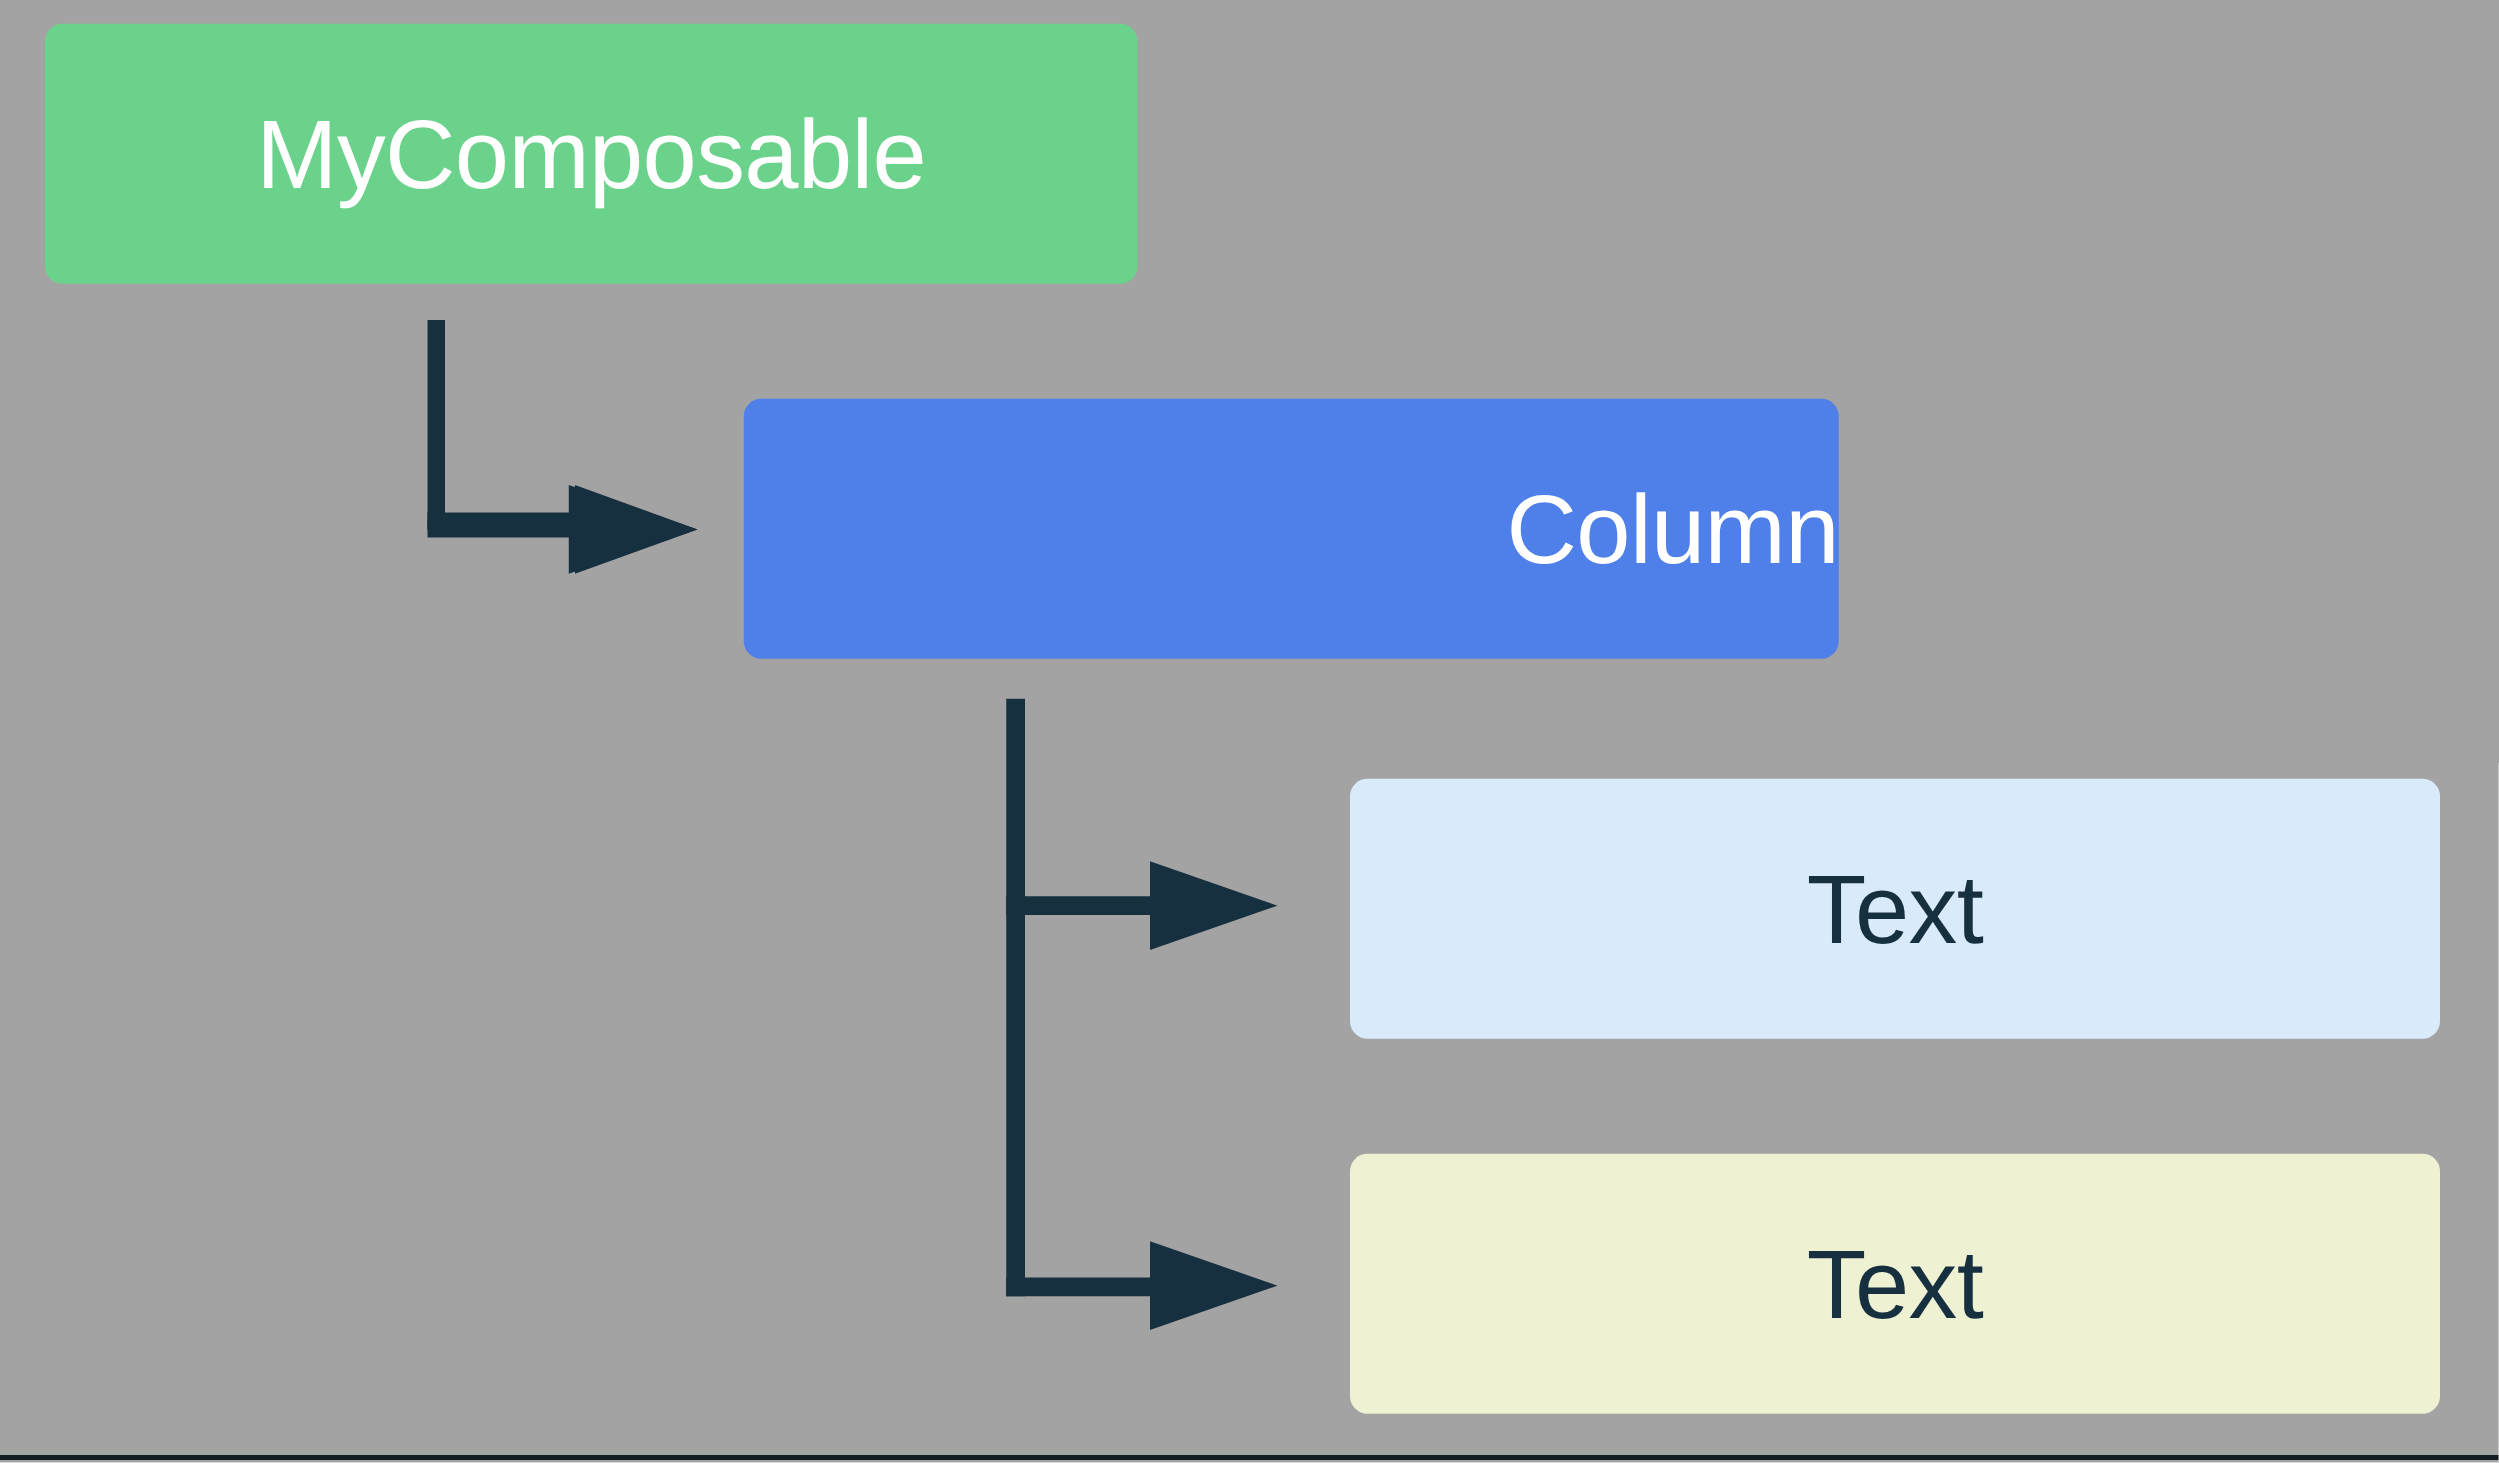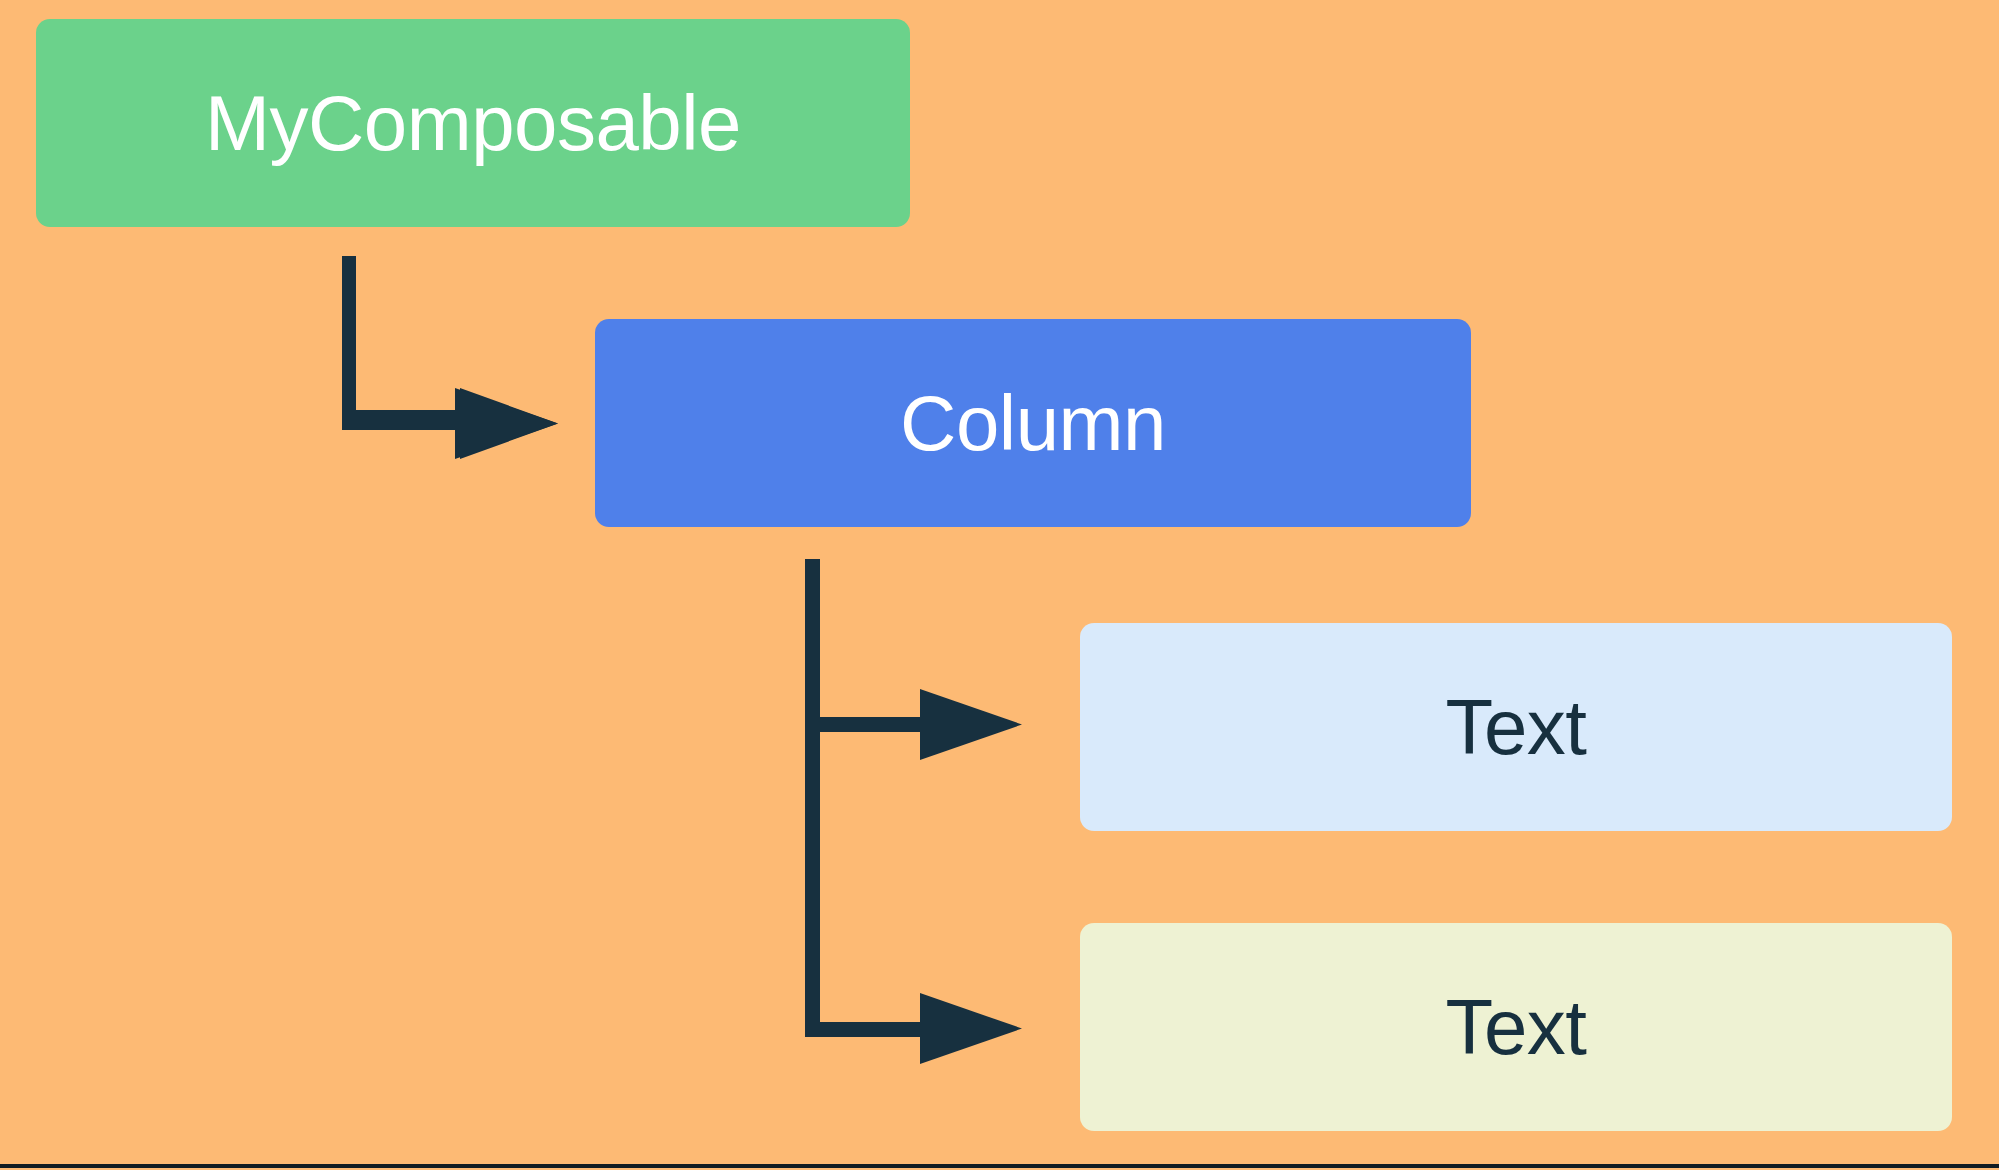--- a/index.html
+++ b/index.html
@@ -40,20 +40,21 @@
     left: 36px;
     top: 19px;
     width: 874px;
     height: 208px;
   }
   #node-column {
     left: 595px;
     top: 319px;
     width: 876px;
     height: 208px;
+    justify-content: flex-end;
   }
   #node-text-1 {
     left: 1080px;
     top: 623px;
     width: 872px;
     height: 208px;
   }
   #node-text-2 {
     left: 1080px;
     top: 923px;
@@ -76,21 +77,21 @@
     position: absolute;
     left: 0;
     top: 1164px;
     width: 1999px;
     height: 4px;
   }
 </style>
 </head>
 <body>
 
-<div id="canvas" style="background: #fdba74;">
+<div id="canvas" style="background: #a3a3a3;">
 
   <svg class="connector" viewBox="0 0 1999 1170" xmlns="http://www.w3.org/2000/svg">
 
     <g>
       <path d="M 342 256 L 342 430 L 460 430 L 460 388 L 558 423.5 L 460 459 L 460 417 L 342 417 Z" fill="#17303F"></path>
       <rect x="342" y="256" width="14" height="167" fill="#17303F"></rect>
       <rect x="342" y="410" width="118" height="14" fill="#17303F"></rect>
       <polygon points="455,388 455,459 558,423.5" fill="#17303F"></polygon>
     </g>
 

